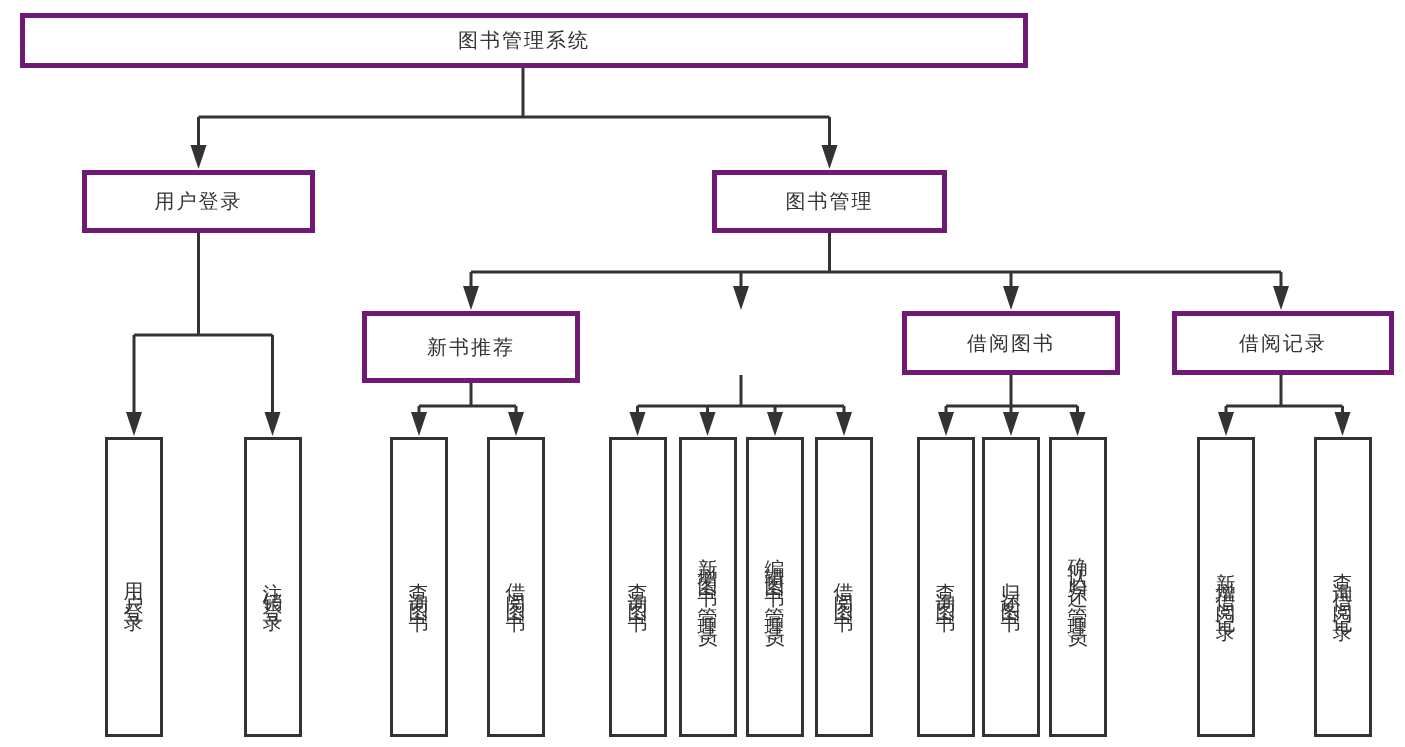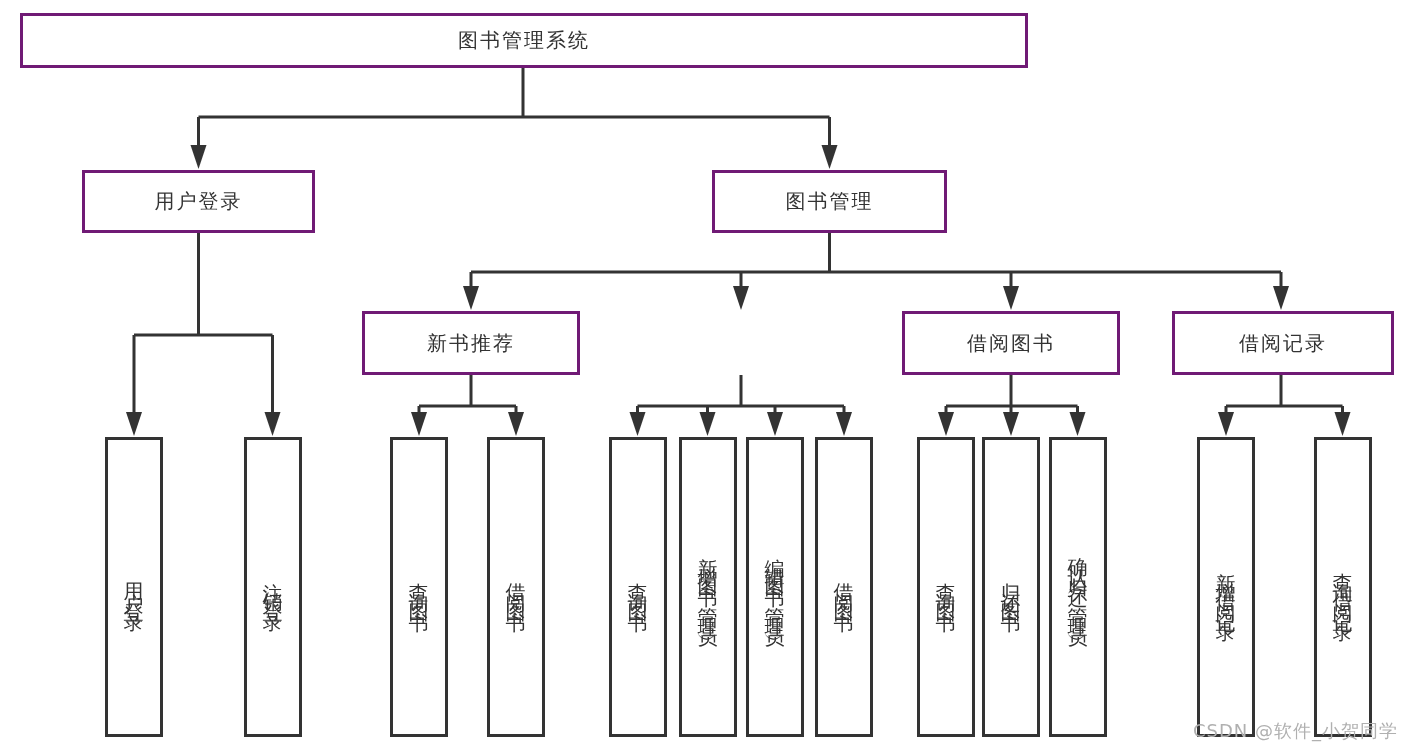--- a/index.html
+++ b/index.html
@@ -4,21 +4,21 @@
 <style>
   html,body { margin:0; padding:0; background:#ffffff; }
   .stage {
     position:relative; width:1405px; height:747px; background:#ffffff;
     font-family:"DejaVu Sans","Liberation Sans",sans-serif; color:#333333;
     overflow:hidden;
   }
   svg.connectors { position:absolute; left:0; top:0; }
   .box {
     position:absolute; box-sizing:border-box;
-    border:3px solid #701a75; background:#ffffff;
+    border:5px solid #701a75; background:#ffffff;
     display:flex; align-items:center; justify-content:center;
     font-size:20px; letter-spacing:2px; white-space:nowrap;
   }
   .leaf {
     position:absolute; box-sizing:border-box;
     border:3px solid #333333; background:#ffffff;
     top:437px; width:58px; height:300px;
     display:flex; align-items:center; justify-content:center;
   }
   .vtext {
@@ -66,21 +66,21 @@
       <polygon points="1218,412 1234,412 1226,436"></polygon>
       <polygon points="1334.5,412 1350.5,412 1342.5,436"></polygon>
     </g>
   </svg>
 
   <div class="box" style="left:20px; top:13px; width:1008px; height:55px;">图书管理系统</div>
 
   <div class="box" style="left:82px; top:170px; width:233px; height:63px;">用户登录</div>
   <div class="box" style="left:712px; top:170px; width:235px; height:63px;">图书管理</div>
 
-  <div class="box" style="left:362px; top:311px; width:218px; height:64px;">新书推荐</div>
+  <div class="box" style="left:362px; top:311px; width:218px; height:72px;">新书推荐</div>
   <div class="box" style="left:902px; top:311px; width:218px; height:64px;">借阅图书</div>
   <div class="box" style="left:1172px; top:311px; width:222px; height:64px;">借阅记录</div>
 
   <div class="leaf" style="left:105px;">
     <span class="vtext">用户登录</span>
   </div>
   <div class="leaf" style="left:244px;">
     <span class="vtext">注销登录</span>
   </div>
 
@@ -114,15 +114,14 @@
     <span class="vtext">确认归还（管理员）</span>
   </div>
 
   <div class="leaf" style="left:1197px;">
     <span class="vtext">新增借阅记录</span>
   </div>
   <div class="leaf" style="left:1314px;">
     <span class="vtext">查询借阅记录</span>
   </div>
 
-  <div class="watermark">CSDN @软件_小贺同学</div>
 
 </div>
 
 </body></html>

